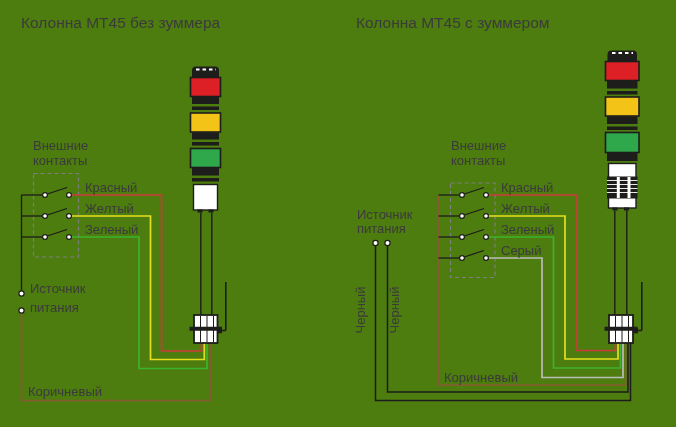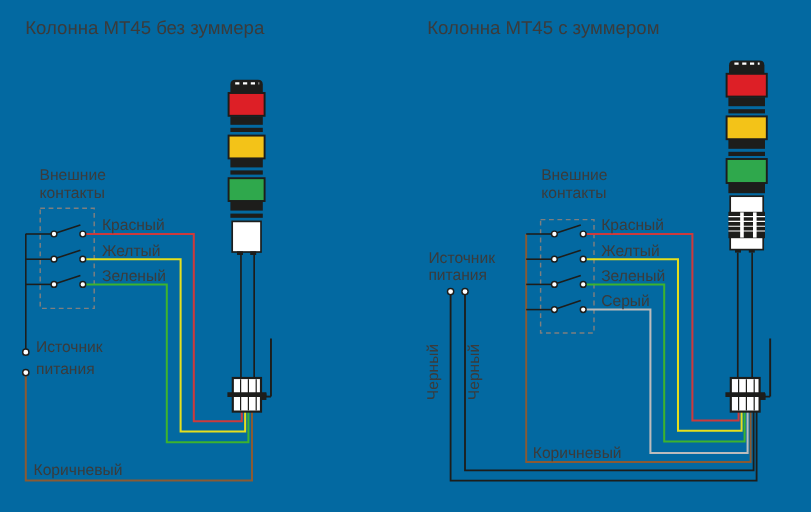--- a/index.html
+++ b/index.html
@@ -1,16 +1,16 @@
 <!DOCTYPE html>
 <html><head>
 <meta charset="utf-8">
 <style>
   html,body{margin:0;padding:0;background:#ffffff;}
-  .page{position:relative;width:676px;height:427px;background:#0369a1;overflow:hidden;}
+  .page{position:relative;width:676px;height:427px;background:#4d7c0f;overflow:hidden;}
   svg text{font-family:"Liberation Sans","DejaVu Sans",sans-serif;fill:#3b3b3b;}
   .title{font-size:15.5px;}
   .lbl{font-size:13px;}
   .ln{stroke:#1d1d1b;fill:none;}
 </style>
 </head>
 <body>
 
 <div class="page">
 <svg width="676" height="427" viewBox="0 0 676 427" xmlns="http://www.w3.org/2000/svg">

